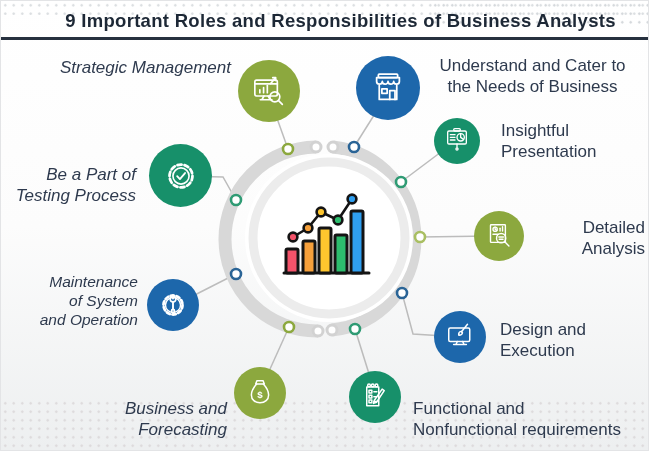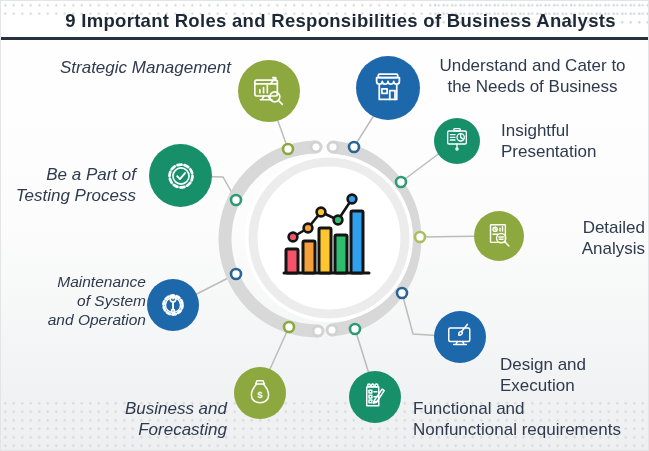--- a/index.html
+++ b/index.html
@@ -42,24 +42,24 @@
   .i5{left:433px;top:310px;width:52px;height:52px;}
   .i6{left:348px;top:370px;width:52px;height:52px;}
   .i7{left:233px;top:366px;width:52px;height:52px;}
   .i8{left:146px;top:278px;width:52px;height:52px;}
   .i9{left:148px;top:143px;width:63px;height:63px;}
   
   .l1{left:18px;top:57px;width:212px;}
   .l2{left:414px;top:55px;width:235px;text-align:center;}
   .l3{left:500px;top:120px;width:140px;}
   .l4{left:529px;top:217px;width:115px;text-align:right;}
-  .l5{left:499px;top:319px;width:140px;margin-top:35px;}
+  .l5{left:499px;top:319px;width:140px;}
   .l6{left:412px;top:398px;width:240px;}
   .l7{left:26px;top:398px;width:200px;}
-  .l8{left:8px;top:272px;width:137px;font-size:15.5px;}
+  .l8{left:0px;top:272px;width:137px;font-size:15.5px;}
   .l9{left:0px;top:147px;width:135px;margin-top:17px;}
 </style>
 </head>
 <body>
 
 <div id="app">
 
   <div class="dots dots-top"></div>
   <div class="dots dots-top-right"></div>
   <div class="dots dots-bottom"></div>

